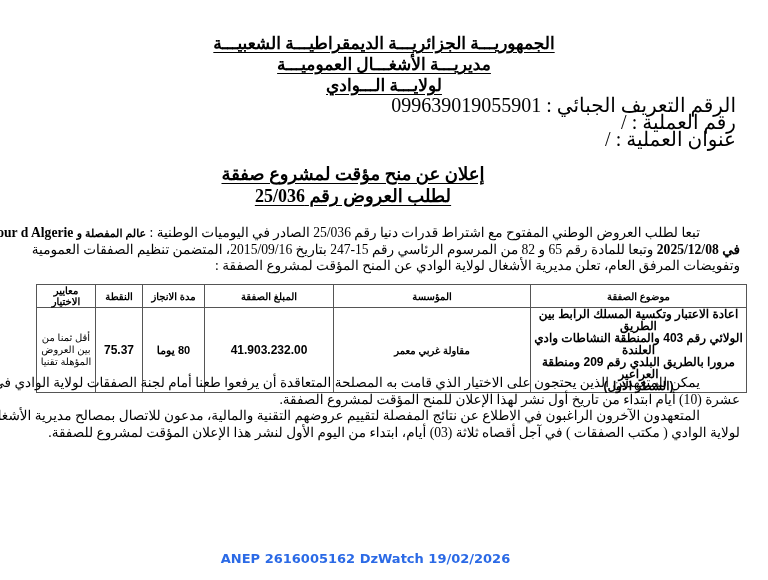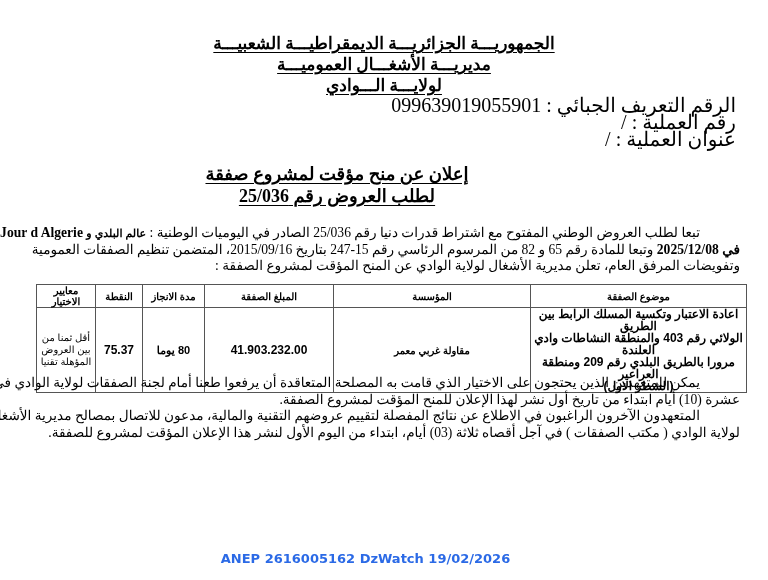--- a/index.html
+++ b/index.html
@@ -11,21 +11,21 @@
     .header-line {
       position: absolute; left: 0; width: 768px; text-align: center;
       font-size: 17px; line-height: 20px; font-weight: bold;
     }
     .header-line span { text-decoration: underline; text-underline-offset: 3px; }
     .info-line {
       position: absolute; right: 32px; font-size: 20px; line-height: 16px;
       direction: rtl; text-align: right; white-space: nowrap;
     }
     .title-line {
-      position: absolute; left: 1px; width: 672px; text-align: center;
+      position: absolute; left: 17px; width: 672px; text-align: center;
       font-size: 18px; font-weight: bold; line-height: 22px;
     }
     .title-line span { text-decoration: underline; text-underline-offset: 3px; }
     .para {
       position: absolute; left: 30px; width: 710px; direction: rtl; text-align: justify;
       font-size: 13.6px; line-height: 16.5px;
     }
     .para b { font-family: "Liberation Serif", serif; }
     .para .sans-b { font-family: "Liberation Sans", sans-serif; font-weight: bold; font-size: 11px; }
     table.award {
@@ -66,21 +66,21 @@
   <span>عنوان العملية :</span>
   <span>/</span>
 </div>
 
 <div class="title-line rtl" style="top:163px;"><span>إعلان عن منح مؤقت لمشروع صفقة</span></div>
 <div class="title-line rtl" style="top:185px;"><span>لطلب العروض رقم 25/036</span></div>
 
 <div class="para" style="top:225px; text-align:right;">
   <div style="white-space:nowrap;padding-right:40px;">
     <span>تبعا لطلب العروض الوطني المفتوح مع اشتراط قدرات دنيا رقم 25/036 الصادر في اليوميات الوطنية :</span>
-    <span class="sans-b">عالم البلدي و</span>
+    <span class="sans-b">عالم المفصلة و</span>
     <b>le Jour d Algerie</b>
   </div>
   <div style="white-space:nowrap;">
     <b>في</b>
     <b>2025/12/08</b>
     <span>وتبعا للمادة رقم 65 و 82 من المرسوم الرئاسي رقم 15-247 بتاريخ 2015/09/16، المتضمن تنظيم الصفقات العمومية</span>
   </div>
   <div style="white-space:nowrap;">
     <span>وتفويضات المرفق العام، تعلن مديرية الأشغال لولاية الوادي عن المنح المؤقت لمشروع الصفقة :</span>
   </div>

